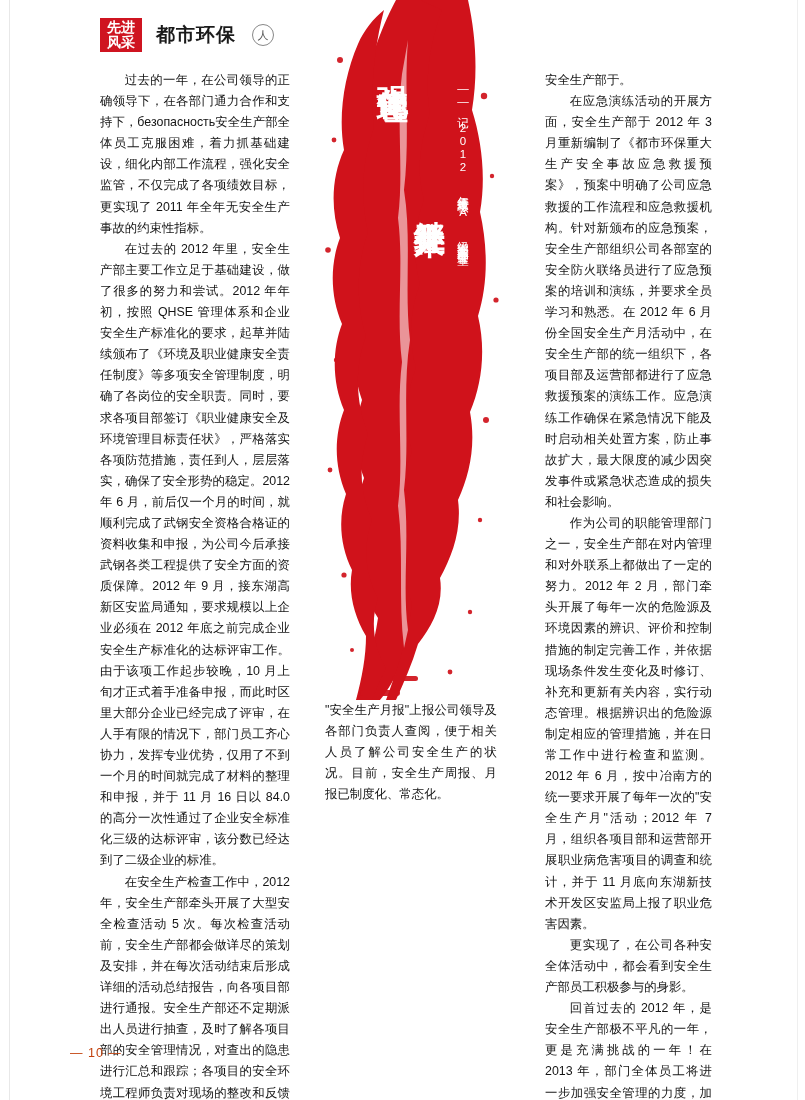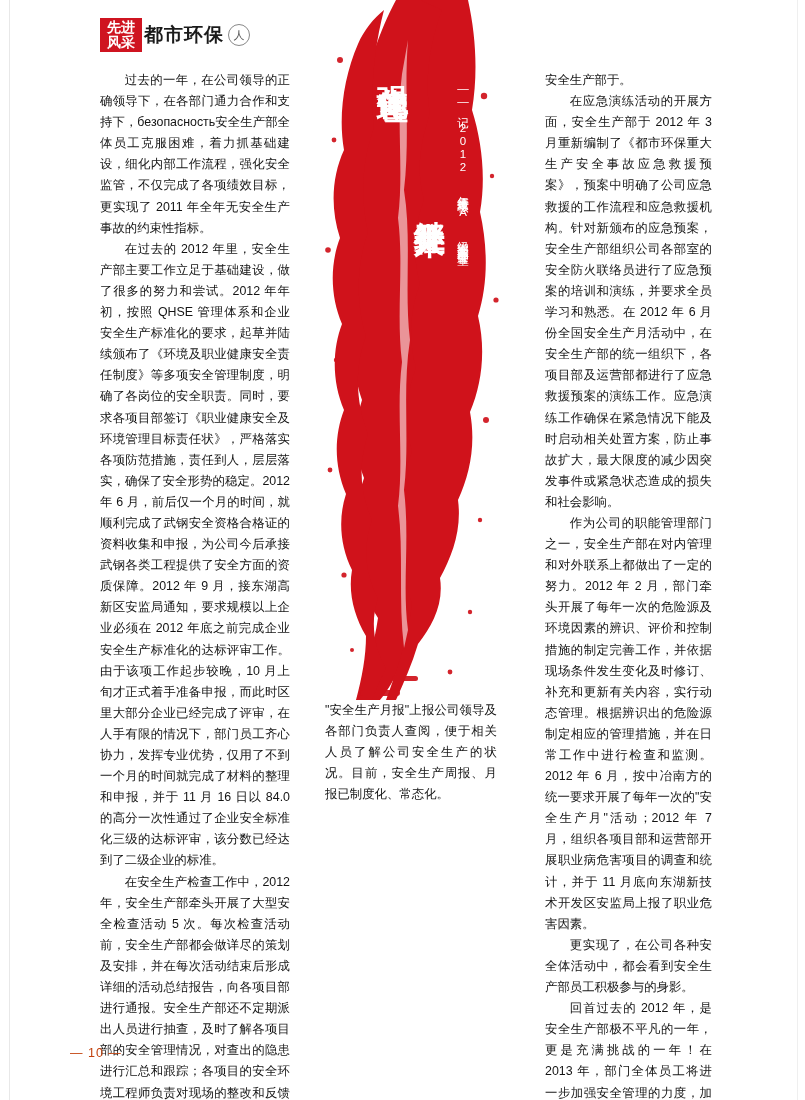--- a/index.html
+++ b/index.html
@@ -18,21 +18,21 @@
     overflow: hidden;
   }
 
   
   .masthead {
     position: absolute;
     left: 100px;
     top: 18px;
     display: flex;
     align-items: center;
-    gap: 2px;
+    gap: 14px;
   }
   .masthead-mark {
     width: 42px;
     height: 34px;
     background: #cf1420;
     color: #ffffff;
     font-size: 14px;
     line-height: 15px;
     letter-spacing: 0px;
     text-align: center;

